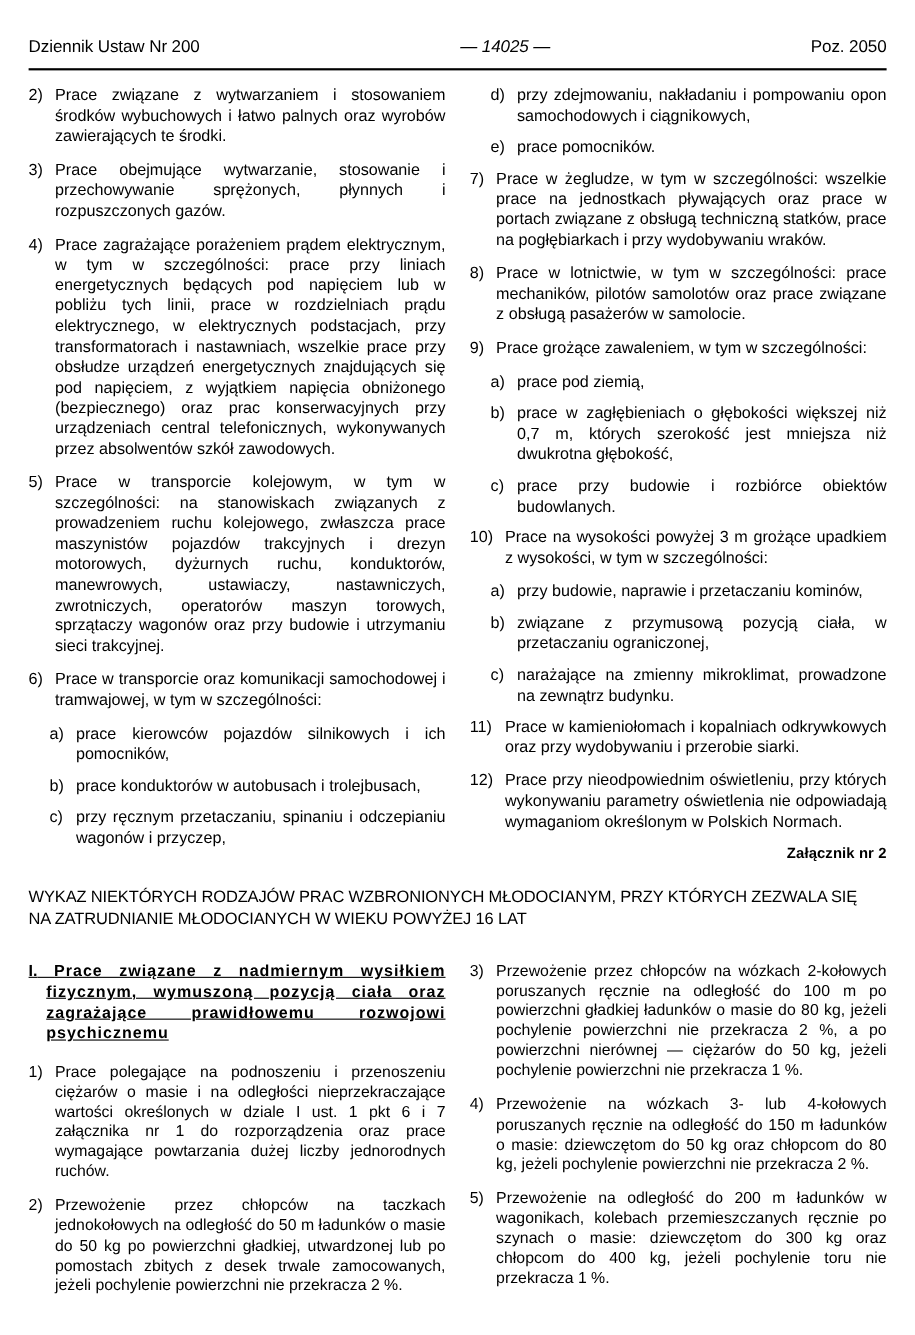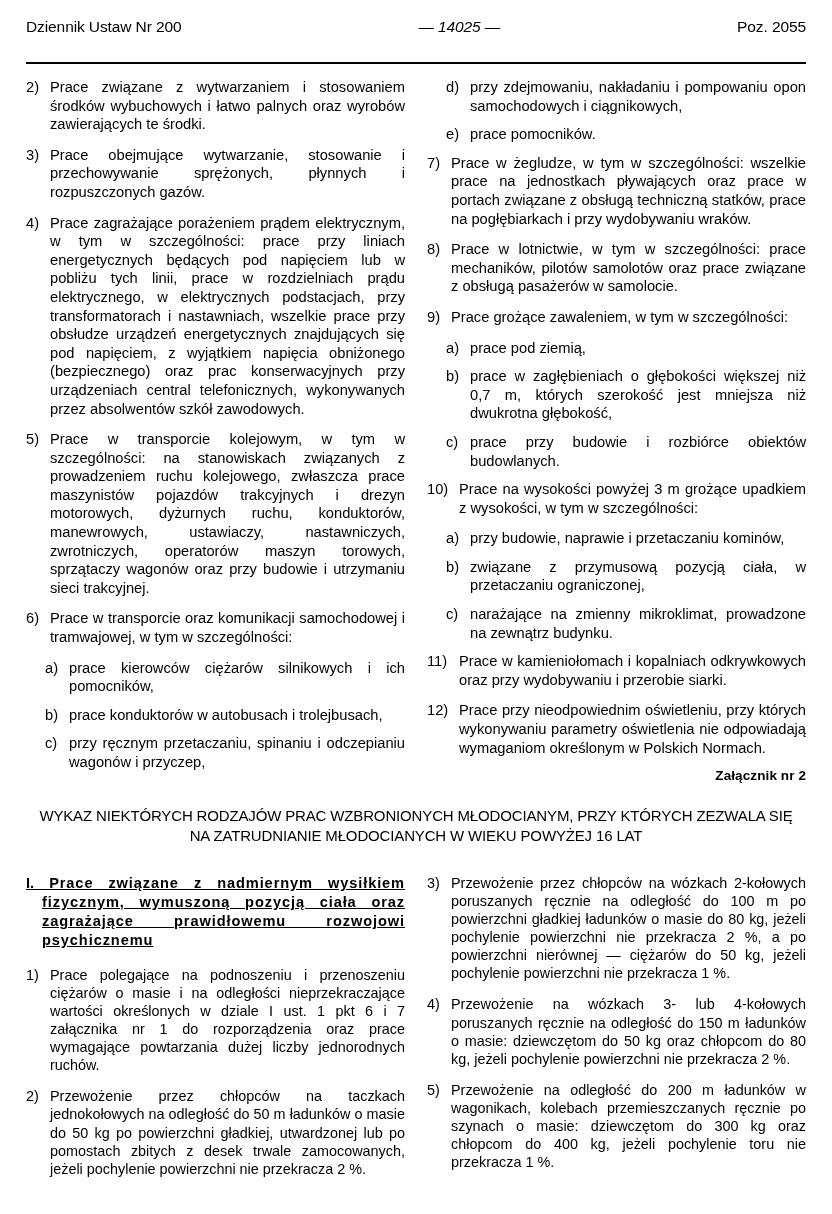--- a/index.html
+++ b/index.html
@@ -19,21 +19,21 @@
     margin: 0 auto;
     background: #ffffff;
     overflow: hidden;
     box-sizing: border-box;
   }
 
   
   .runhead {
     position: absolute;
     left: 26px;
-    top: 18px;
+    top: 34px;
     width: 780px;
     display: flex;
     align-items: baseline;
     justify-content: space-between;
     font-size: 15.5px;
     letter-spacing: -0.1px;
   }
   .runhead .rh-left { font-weight: 400; white-space: nowrap; }
   .runhead .rh-mid  { font-weight: 400; white-space: nowrap; font-style: italic; }
   .runhead .rh-right{ font-weight: 400; white-space: nowrap; }
@@ -91,21 +91,20 @@
     letter-spacing: 0.1px;
     text-align: right;
   }
 
   
   .annex-title {
     position: absolute;
     left: 26px;
     top: 806px;
     width: 780px;
-    text-align: center;
     font-size: 15px;
     line-height: 1.35;
     letter-spacing: -0.15px;
   }
 
   
   .cols2 {
     position: absolute;
     left: 26px;
     top: 874px;
@@ -144,21 +143,21 @@
   }
 </style>
 </head>
 <body>
 
 <div class="page">
 
   <div class="runhead">
     <span class="rh-left">Dziennik Ustaw Nr 200</span>
     <span class="rh-mid">— 14025 —</span>
-    <span class="rh-right">Poz. 2055</span>
+    <span class="rh-right">Poz. 2050</span>
   </div>
   <div class="rule"></div>
 
   <div class="cols">
     <div class="col" id="col-left">
         <div class="item num ">
           <span class="marker">2)</span>
           <span class="body">Prace związane z wytwarzaniem i stosowaniem środków wybuchowych i łatwo palnych oraz wyrobów zawierających te środki.</span>
         </div>
         <div class="item num ">
@@ -173,21 +172,21 @@
           <span class="marker">5)</span>
           <span class="body">Prace w transporcie kolejowym, w tym w szczególności: na stanowiskach związanych z prowadzeniem ruchu kolejowego, zwłaszcza prace maszynistów pojazdów trakcyjnych i drezyn motorowych, dyżurnych ruchu, konduktorów, manewrowych, ustawiaczy, nastawniczych, zwrotniczych, operatorów maszyn torowych, sprzątaczy wagonów oraz przy budowie i utrzymaniu sieci trakcyjnej.</span>
         </div>
         <div class="item num ">
           <span class="marker">6)</span>
           <span class="body">Prace w transporcie oraz komunikacji samochodowej i tramwajowej, w tym w szczególności:</span>
         </div>
         <div class="sub-list">
           <div class="item alpha ">
             <span class="marker">a)</span>
-            <span class="body">prace kierowców ciężarów silnikowych i ich pomocników,</span>
+            <span class="body">prace kierowców pojazdów silnikowych i ich pomocników,</span>
           </div>
           <div class="item alpha ">
             <span class="marker">b)</span>
             <span class="body">prace konduktorów w autobusach i trolejbusach,</span>
           </div>
           <div class="item alpha ">
             <span class="marker">c)</span>
             <span class="body">przy ręcznym przetaczaniu, spinaniu i odczepianiu wagonów i przyczep,</span>
           </div>
         </div>

